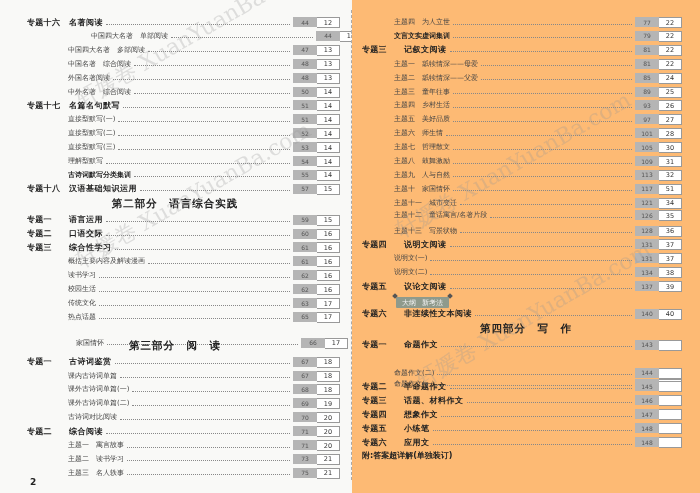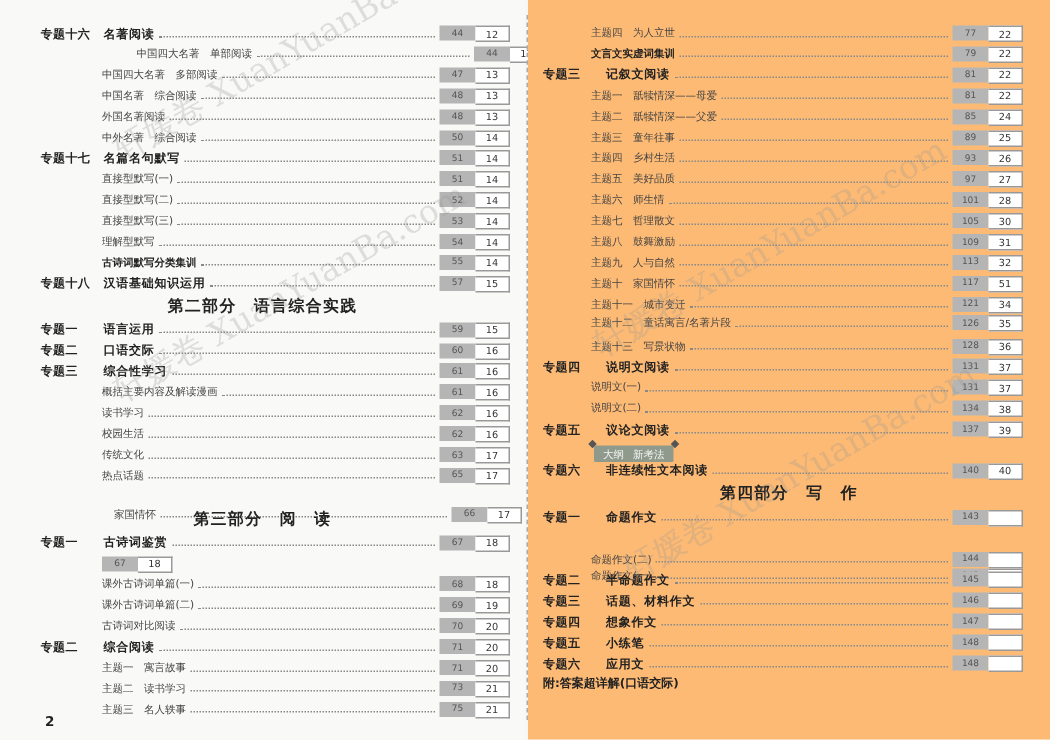--- a/index.html
+++ b/index.html
@@ -297,20 +297,24 @@
         <span class="topic">专题一</span>
         <span class="title">古诗词鉴赏</span>
         <span class="dots"></span>
       </div>
       <div class="pg">
         <span class="a">67</span>
         <span class="b">18</span>
       </div>
     </div>
     <div class="row sub" style="top: 367.5px; left: 68px; width: 272px;">
+      <div class="label-wrap">
+        <span class="title">课内古诗词单篇</span>
+        <span class="dots"></span>
+      </div>
       <div class="pg">
         <span class="a">67</span>
         <span class="b">18</span>
       </div>
     </div>
     <div class="row sub" style="top: 381.4px; left: 68px; width: 272px;">
       <div class="label-wrap">
         <span class="title">课外古诗词单篇(一)</span>
         <span class="dots"></span>
       </div>
@@ -686,18 +690,18 @@
     </div>
   </div>
 
 <div class="page-num">2</div>
 
 <div class="badge">
   <span>大纲</span>
   <span>新考法</span>
 </div>
 
-<div class="appendix">附:答案超详解(口语交际)</div>
+<div class="appendix">附:答案超详解(单独装订)</div>
 
 <div class="watermark" style="left:60px;top:20px;">轩媛卷 XuanYuanBa.com</div>
 <div class="watermark" style="left:60px;top:180px;">轩媛卷 XuanYuanBa.com</div>
 <div class="watermark" style="left:380px;top:150px;">轩媛卷 XuanYuanBa.com</div>
 <div class="watermark" style="left:400px;top:300px;">轩媛卷 XuanYuanBa.com</div>
 
 </body></html>

